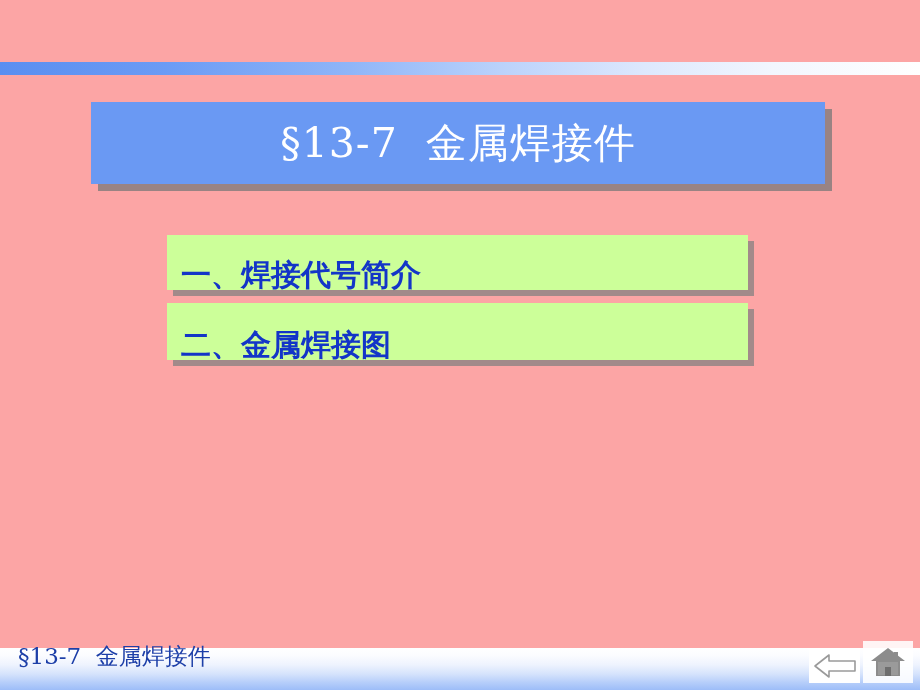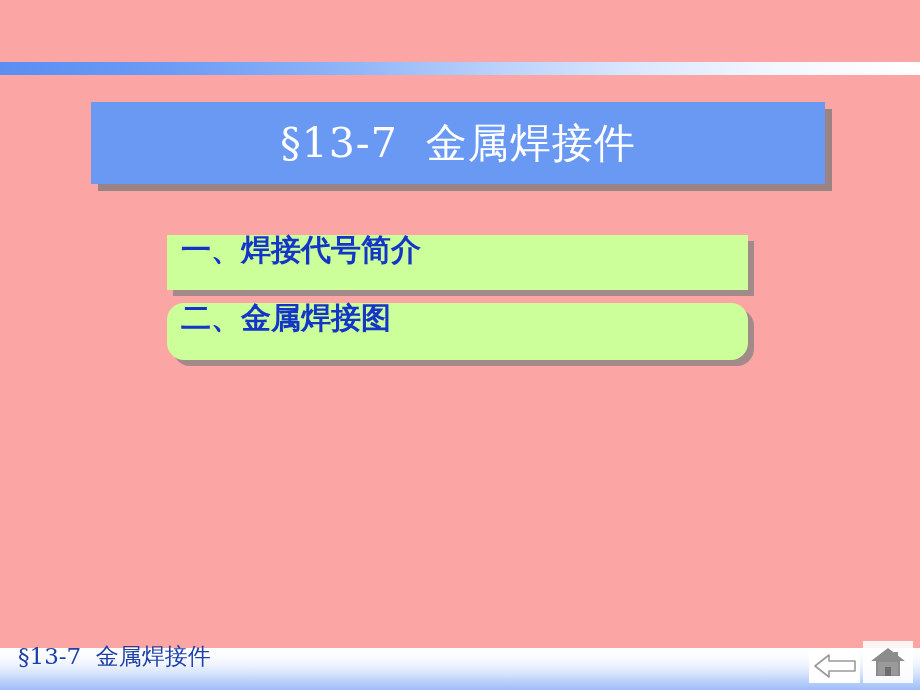--- a/index.html
+++ b/index.html
@@ -58,24 +58,24 @@
   }
 
   
   .green-box {
     position: absolute;
     left: 167px;
     width: 581px;
     background: #ccff99;
     box-shadow: 6px 6px 0 0 rgba(128,128,128,0.72);
     display: flex;
-    align-items: flex-start;
+    align-items: flex-end;
   }
   #green-box-1 { top: 235px; height: 55px; }
-  #green-box-2 { top: 303px; height: 57px; border-radius: 17px; }
+  #green-box-2 { top: 303px; height: 57px; }
   .green-text {
     font-family: "DejaVu Serif", "Liberation Serif", serif;
     font-weight: bold;
     font-size: 30px;
     color: #1335c8;
     padding-left: 14px;
     white-space: pre;
     line-height: 1;
   }
 

